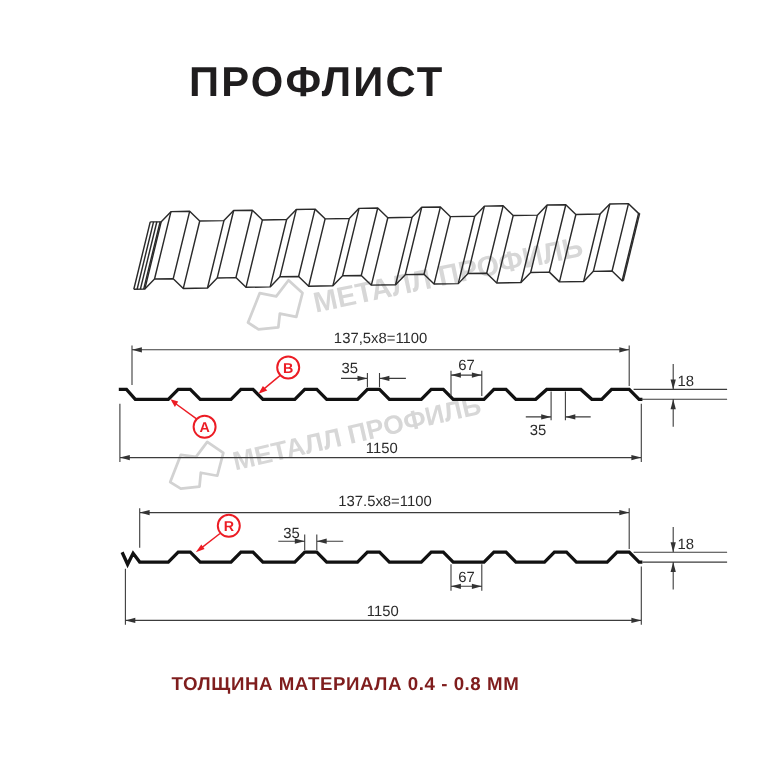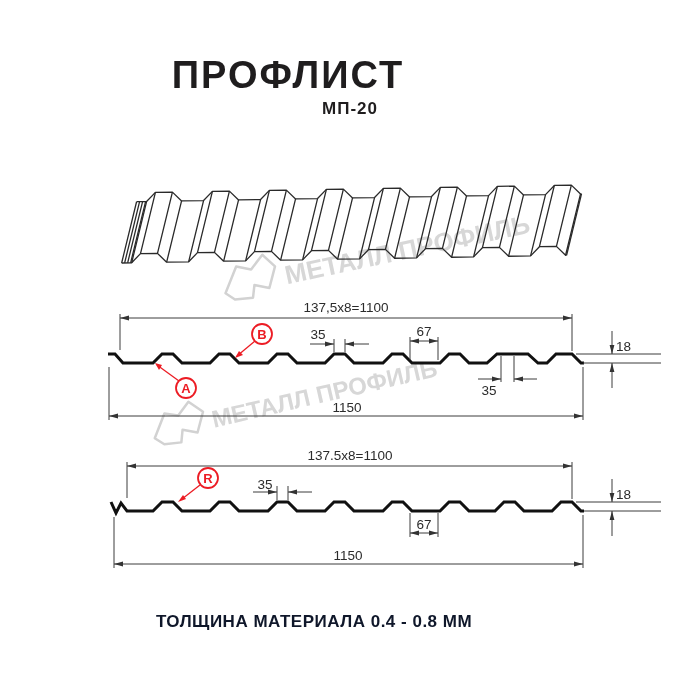--- a/index.html
+++ b/index.html
@@ -3,33 +3,32 @@
 <meta charset="utf-8">
 <style>
   html,body{margin:0;padding:0;background:#fff;}
   .page{position:relative;width:700px;height:700px;background:#fff;overflow:hidden;
         font-family:"Liberation Sans",sans-serif;}
   .title{position:absolute;top:54px;left:0;width:576px;text-align:center;
          font-size:38px;font-weight:700;letter-spacing:2px;color:#1f1d1e;}
   .subtitle{position:absolute;top:99px;left:0;width:700px;text-align:center;
          font-size:17px;font-weight:700;letter-spacing:1px;color:#1f1d1e;}
   .footer{position:absolute;top:612px;left:0;width:628px;text-align:center;
-         font-size:17px;font-weight:700;letter-spacing:0.5px;color:#0f172a;}
+         font-size:17px;font-weight:700;letter-spacing:0.5px;color:#7f1d1d;}
   svg{position:absolute;top:0;left:0;}
   .dimtxt{font-family:"Liberation Sans",sans-serif;font-size:13.5px;fill:#2b2b2b;}
   .lbltxt{font-family:"Liberation Sans",sans-serif;font-size:13px;font-weight:700;fill:#ec1c24;}
   .wmtxt{font-family:"Liberation Sans",sans-serif;font-weight:700;fill:#d7d7d7;}
 </style>
 </head>
 <body>
 
 <div class="page">
 
   <div class="title">ПРОФЛИСТ</div>
-  <div class="subtitle">МП-20</div>
 
   <svg width="700" height="700" viewBox="0 0 700 700">
 
     <g>
       <g transform="translate(228,305) rotate(-12)">
         <path d="M0,-12 L16,-36 L30,-30 L44,-42 L54,-28 L44,-8 L30,-14 L26,-2 L8,-4 Z" fill="none" stroke="#d2d2d2" stroke-width="2.5" stroke-linejoin="round"></path>
         <text class="wmtxt" x="62" y="-8" font-size="26">МЕТАЛЛ ПРОФИЛЬ</text>
       </g>
     </g>
     <g>

